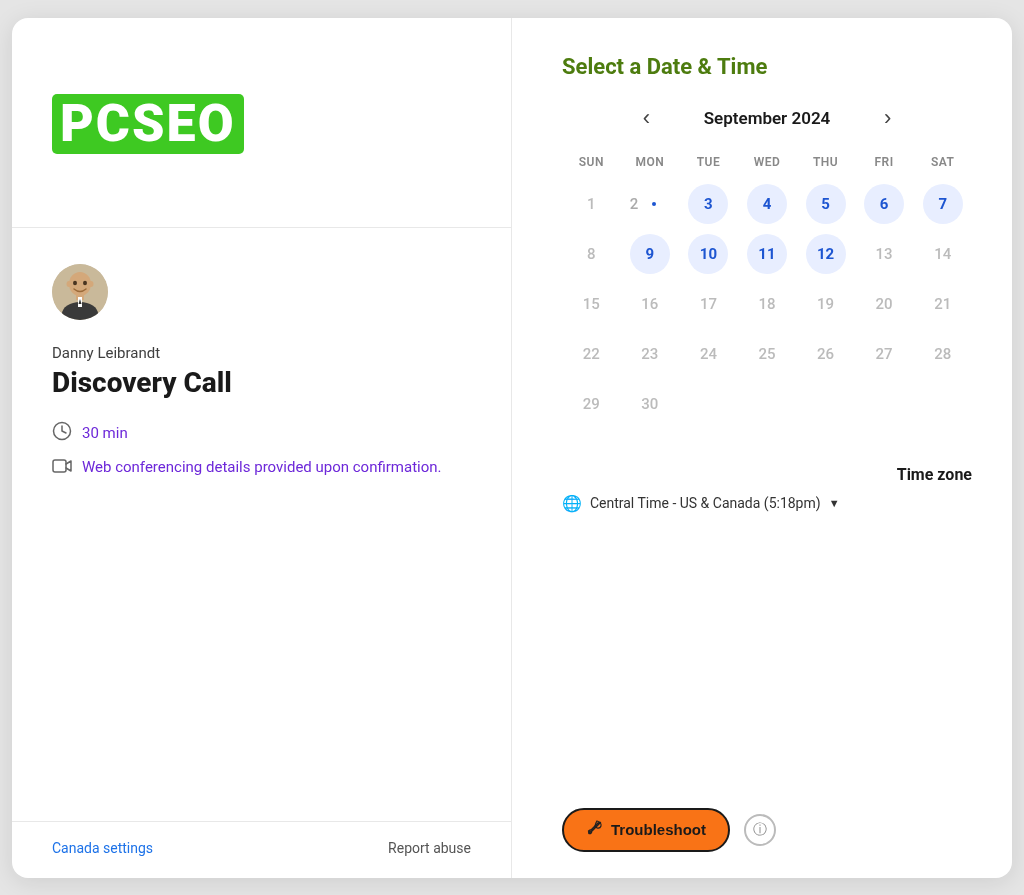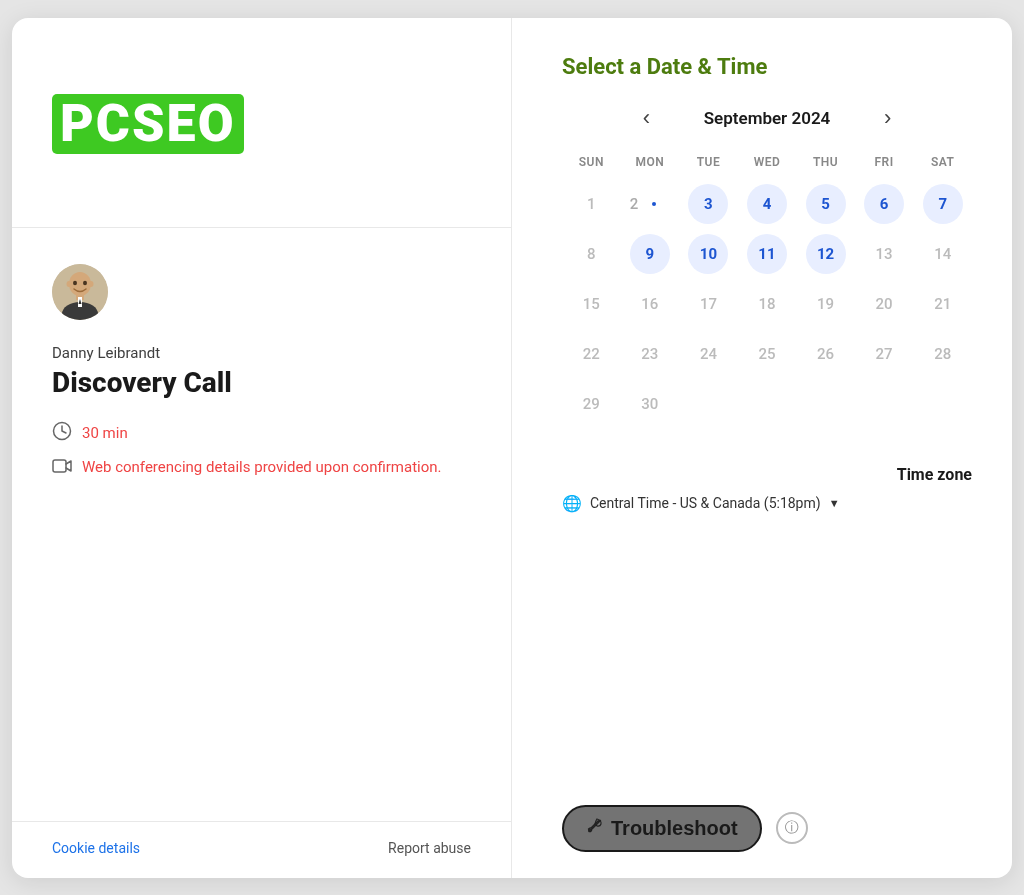--- a/index.html
+++ b/index.html
@@ -85,21 +85,21 @@
     .meeting-title {
       font-size: 28px;
       font-weight: 800;
       color: #1a1a1a;
       margin-bottom: 22px;
     }
     .meta-row {
       display: flex;
       align-items: center;
       gap: 10px;
-      color: #ef4444;
+      color: #6d28d9;
       font-size: 15px;
       margin-bottom: 12px;
     }
     .meta-icon {
       color: #777;
       font-size: 18px;
       flex-shrink: 0;
     }
     .left-footer {
       display: flex;
@@ -241,22 +241,22 @@
       align-items: center;
       gap: 14px;
     }
     .troubleshoot-btn {
       display: flex;
       align-items: center;
       gap: 8px;
       border: 2px solid #1a1a1a;
       border-radius: 999px;
       padding: 10px 22px;
-      background: #737373;
-      font-size: 20px;
+      background: #f97316;
+      font-size: 15px;
       font-weight: 600;
       color: #1a1a1a;
       cursor: pointer;
     }
     .info-btn {
       width: 32px;
       height: 32px;
       border-radius: 50%;
       border: 2px solid #bbb;
       background: #fff;
@@ -320,21 +320,21 @@
         <span class="meta-icon">
           <svg width="20" height="16" viewBox="0 0 20 16" fill="none" xmlns="http://www.w3.org/2000/svg">
             <rect x="1" y="2" width="13" height="12" rx="2" stroke="#666" stroke-width="1.5"></rect>
             <polyline points="14,6 19,3 19,13 14,10" stroke="#666" stroke-width="1.5" stroke-linecap="round" stroke-linejoin="round"></polyline>
           </svg>
         </span>
         <span>Web conferencing details provided upon confirmation.</span>
       </div>
     </div>
     <div class="left-footer">
-      <a class="cookie-link" href="#">Cookie details</a>
+      <a class="cookie-link" href="#">Canada settings</a>
       <span class="report-link">Report abuse</span>
     </div>
   </div>
 
   <div class="right-panel">
     <div class="section-title">Select a Date &amp; Time</div>
 
     <div class="calendar-header">
       <button class="nav-btn">‹</button>
       <span class="month-label">September 2024</span>

